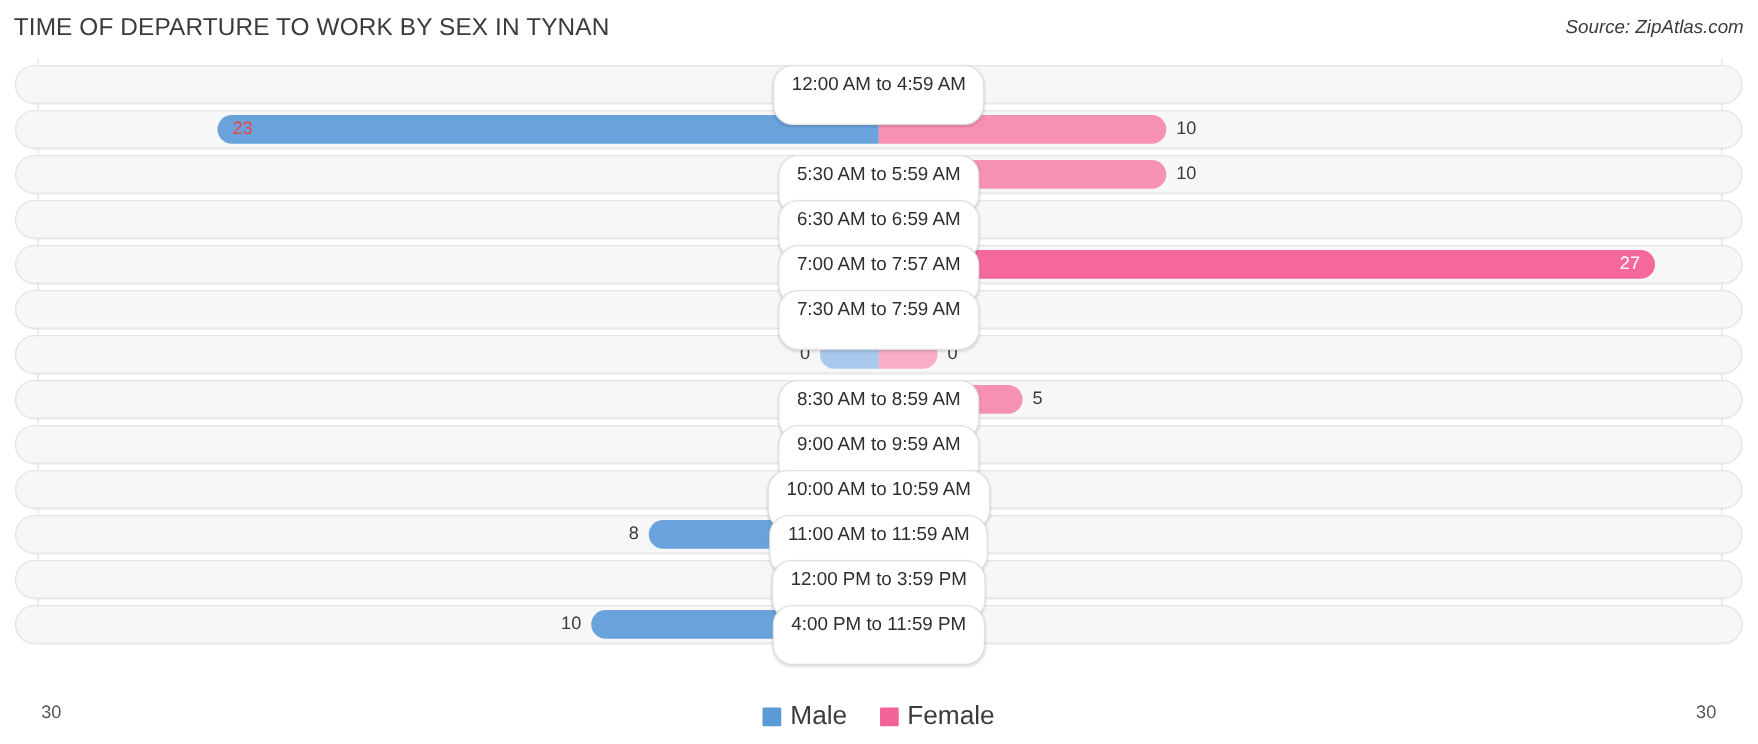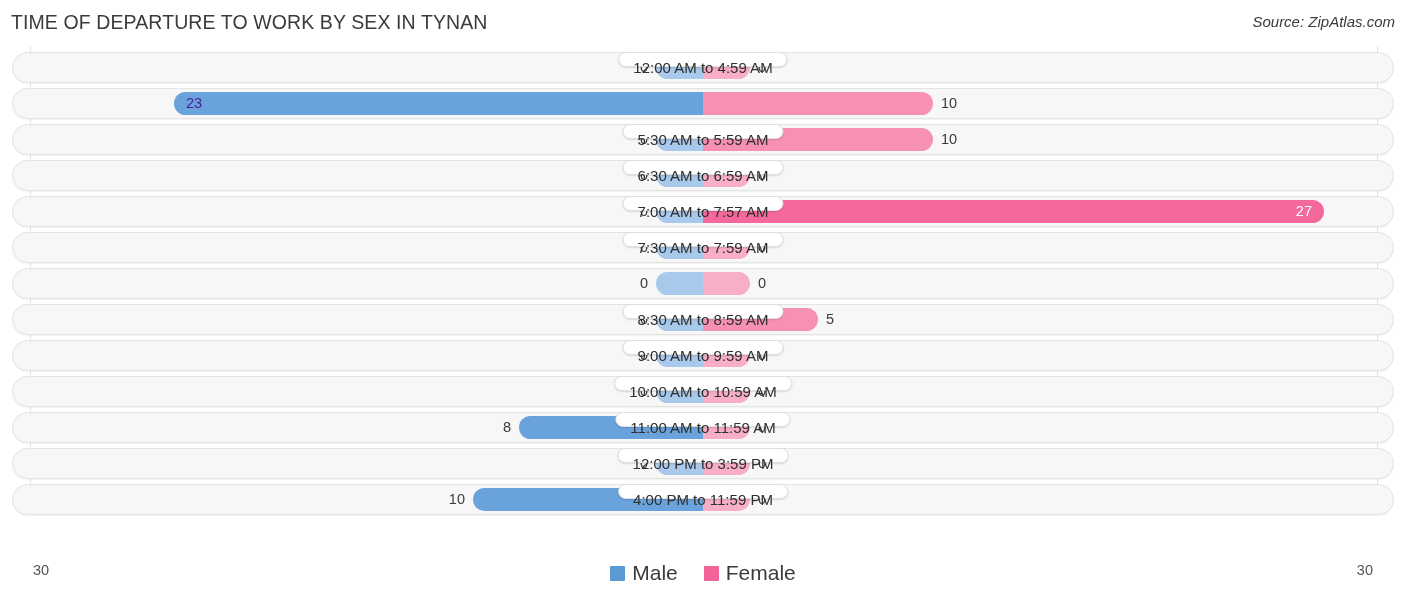--- a/index.html
+++ b/index.html
@@ -105,30 +105,30 @@
   .val {
     position: absolute;
     top: 6px;
     height: 23px;
     line-height: 23px;
     font-size: 14.5px;
     white-space: nowrap;
   }
   .val-out-left  { color: #3b3b3b; text-align: right; }
   .val-out-right { color: #3b3b3b; text-align: left; }
-  .val-in-left   { color: #4c1d95; text-align: center; }
+  .val-in-left   { color: #ef4444; text-align: center; }
   .val-in-right  { color: #ffffff; text-align: right; }
 
   
   .center-pill {
     position: absolute;
     top: 2px;
     left: 50%;
     transform: translateX(-50%);
-    height: 15px;
+    height: 48px;
     line-height: 30px;
     padding: 0 14px;
     background: #ffffff;
     border: 1px solid #e0e0e0;
     border-radius: 16px;
     font-size: 15px;
     color: #2f2f2f;
     white-space: nowrap;
     box-shadow: 0 1px 2px rgba(0,0,0,0.13);
     z-index: 5;

